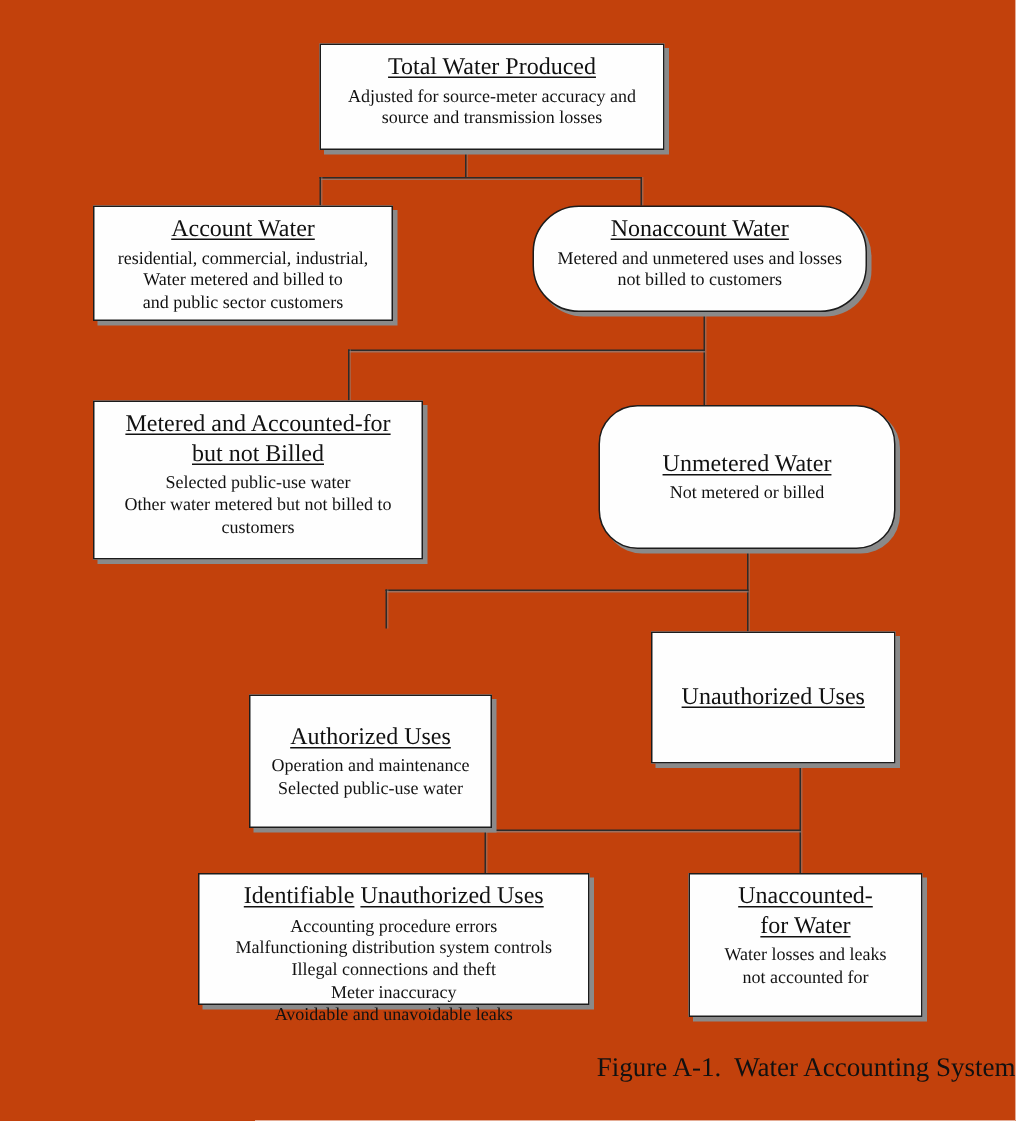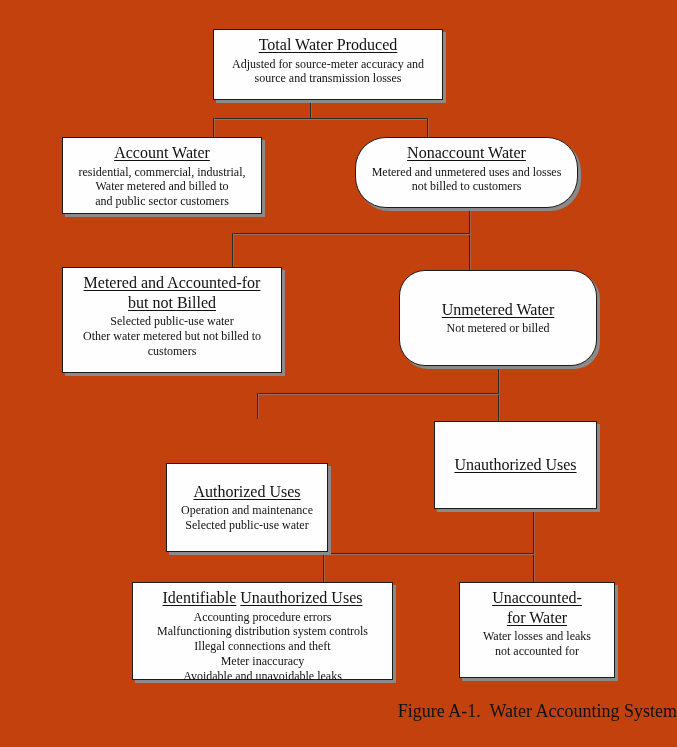--- a/index.html
+++ b/index.html
@@ -35,21 +35,21 @@
   .connector.v { width:1px;  box-shadow:1px 0 0 rgba(138,138,138,.45); }
 
   
   #box-total        { left:213px; top:29px;  width:230px; height:71px;  }
   #box-account      { left:62px;  top:137px; width:200px; height:77px;  }
   #box-nonaccount   { left:355px; top:137px; width:223px; height:71px;border-radius:31px;  }
   #box-metered      { left:62px;  top:267px; width:220px; height:106px; }
   #box-unmetered    { left:399px; top:270px; width:198px; height:96px;border-radius:26px;  }
   #box-authorized   { left:166px; top:419px; width:162px; height:89px;margin-top:44px;  }
   #box-unauthorized { left:434px; top:421px; width:163px; height:88px;  }
-  #box-identifiable { left:132px; top:582px; width:261px; height:98px;  }
+  #box-identifiable { left:132px; top:582px; width:261px; height:88px;  }
   #box-unaccounted  { left:459px; top:582px; width:156px; height:96px;  }
 
   
   #c1  { left:310px; top:100px; height:18px; }
   #c2  { left:213px; top:118px; width:215px; }
   #c3  { left:213px; top:118px; height:19px; }
   #c4  { left:427px; top:118px; height:19px; }
   #c5  { left:469px; top:208px; height:62px; }
   #c6  { left:232px; top:233px; width:238px; }
   #c7  { left:232px; top:233px; height:34px; }

